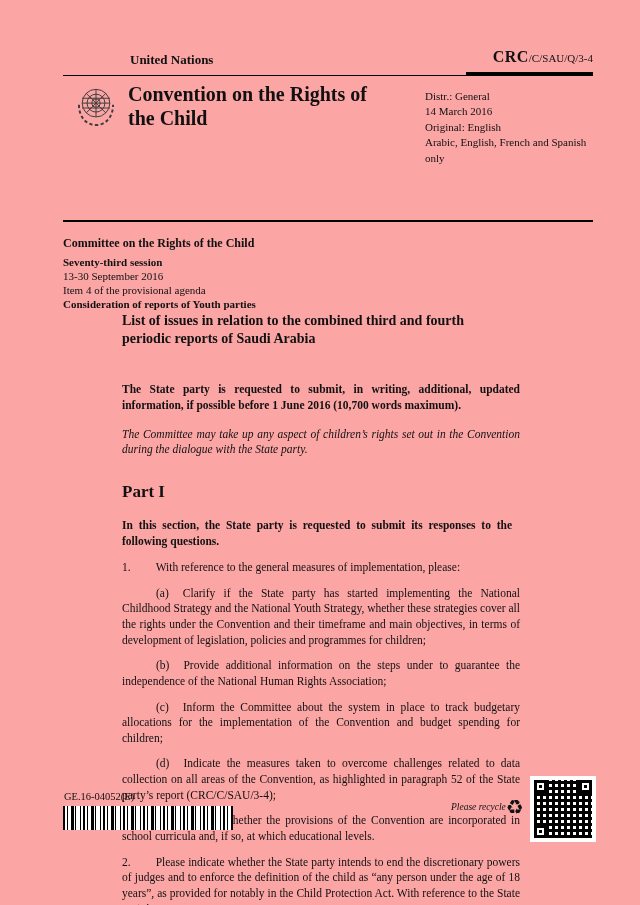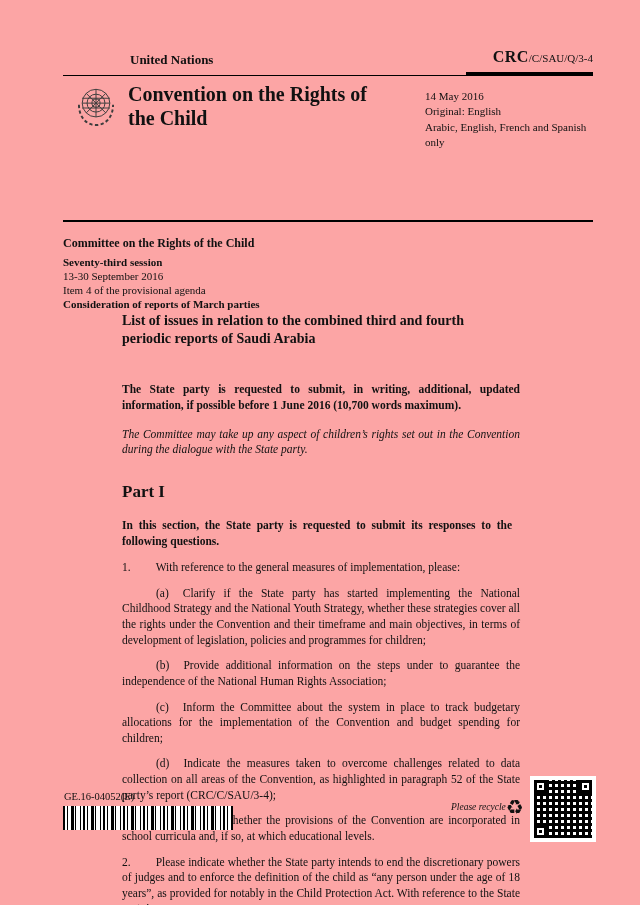--- a/index.html
+++ b/index.html
@@ -129,33 +129,34 @@
       <path d="M15 26h34"></path>
       <path d="M32 9v34"></path>
       <path d="M20 14l24 24"></path>
       <path d="M44 14L20 38"></path>
       <path d="M15 20h34M15 32h34"></path>
       <path d="M11 28c0 15 9 25 21 25s21-10 21-25" stroke-dasharray="4 3" stroke-width="2.4"></path>
     </g>
   </svg>
   <div class="doc-title">Convention on the Rights of the Child</div>
   <div class="info-col">
-    <div>14 May 2016</div>
+    <div>Distr.: General</div>
+    <div>14 March 2016</div>
     <div class="gap">Original: English</div>
     <div>Arabic, English, French and Spanish only</div>
   </div>
 
   <div class="thick-rule"></div>
 
   <div class="session">
     <div class="committee">Committee on the Rights of the Child</div>
     <div class="bold">Seventy-third session</div>
     <div>13-30 September 2016</div>
     <div>Item 4 of the provisional agenda</div>
-    <div class="bold">Consideration of reports of March parties</div>
+    <div class="bold">Consideration of reports of Youth parties</div>
   </div>
 
   <div class="doc-body">
     <h2 class="section-title">List of issues in relation to the combined third and fourth periodic reports of Saudi Arabia</h2>
     <p class="note-bold">The State party is requested to submit, in writing, additional, updated information, if possible before 1 June 2016 (10,700 words maximum).</p>
     <p class="note-italic">The Committee may take up any aspect of children’s rights set out in the Convention during the dialogue with the State party.</p>
     <h3 class="part-heading">Part I</h3>
     <p class="part-intro">In this section, the State party is requested to submit its responses to the following questions.</p>
 
     <p class="para"><span>1.</span><span class="tab-wide"></span><span>With reference to the general measures of implementation, please:</span></p>

